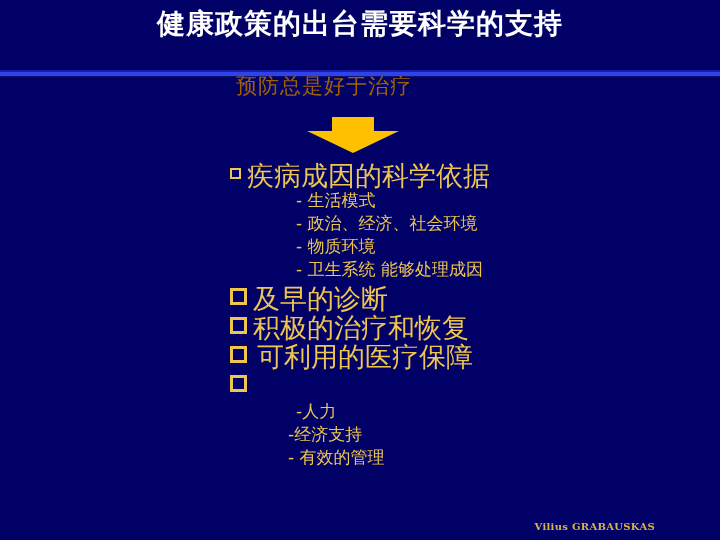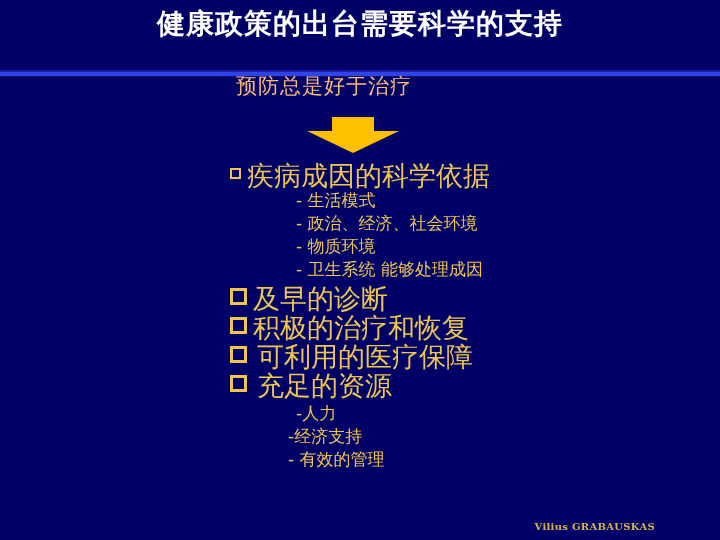--- a/index.html
+++ b/index.html
@@ -67,21 +67,21 @@
     width: 720px;
     height: 1px;
     background: #101070;
   }
 
   
   #subtitle {
     position: absolute;
     left: 236px;
     top: 73px;
-    color: #fdba74;
+    color: #a16207;
     font-family: "DejaVu Sans", "Liberation Sans", sans-serif;
     font-size: 21px;
     line-height: 26px;
     letter-spacing: 1px;
     white-space: nowrap;
   }
 
   
   #arrow-wrap {
     position: absolute;
@@ -188,21 +188,21 @@
     <div class="row lvl1" style="margin-top:2px;">
       <span class="sq sq-lg"></span><span class="txt">及早的诊断</span>
     </div>
     <div class="row lvl1">
       <span class="sq sq-lg"></span><span class="txt" style="">积极的治疗和恢复</span>
     </div>
     <div class="row lvl1">
       <span class="sq sq-lg"></span><span class="txt" style="margin-left:4px;">可利用的医疗保障</span>
     </div>
     <div class="row lvl1">
-      <span class="sq sq-lg"></span><span class="txt" style="margin-left:4px;">充足的资源</span>
+      <span class="sq sq-lg"></span>
     </div>
 
     <div class="row lvl2 i2" style="margin-top:3px;">-人力</div>
     <div class="row lvl2 i3">-经济支持</div>
     <div class="row lvl2 i3">- 有效的管理</div>
 
   </div>
 
   <div id="signature">Vilius GRABAUSKAS</div>
 

